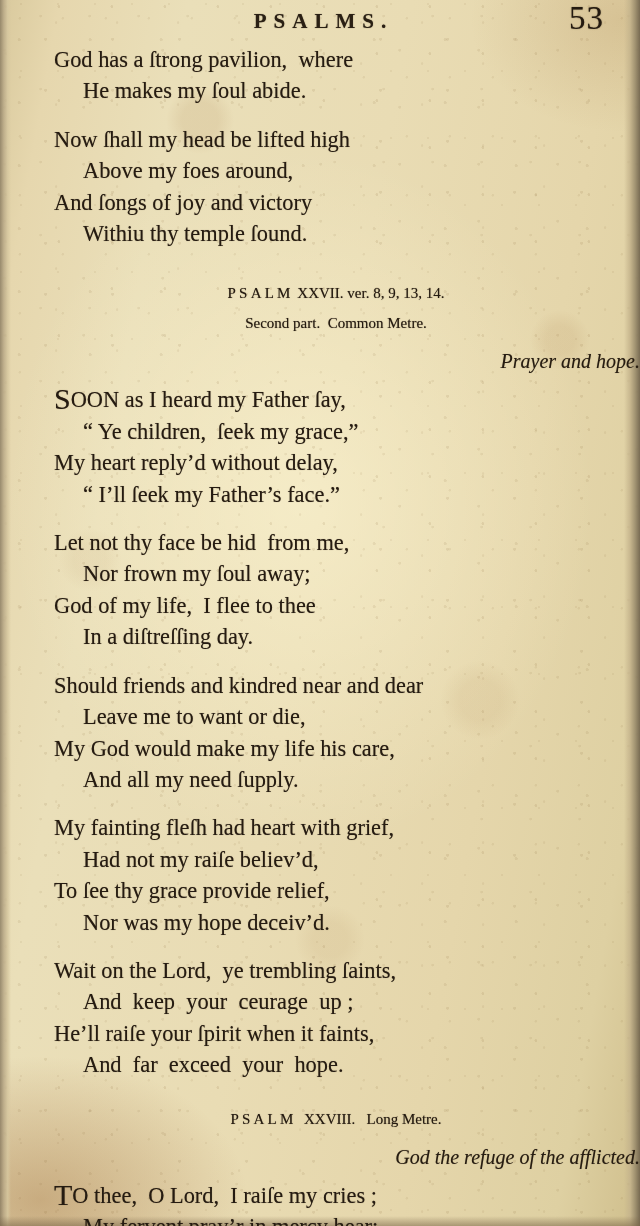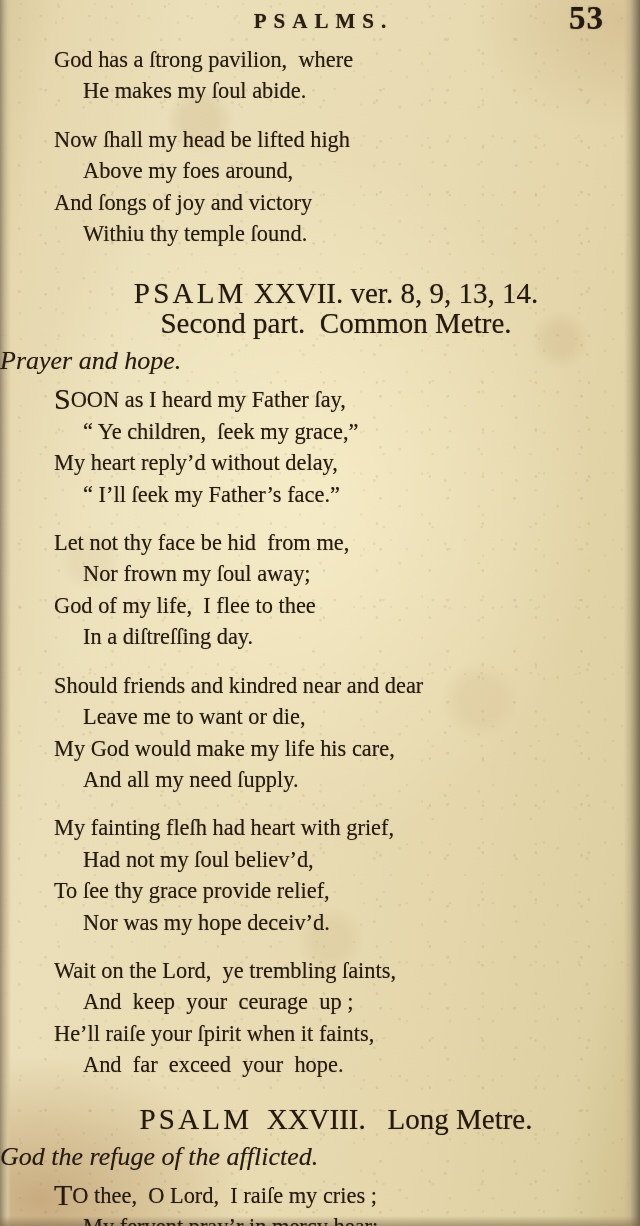--- a/index.html
+++ b/index.html
@@ -88,54 +88,54 @@
     letter-spacing: 7px;
     text-indent: 7px;
     font-weight: 600;
     color: #2a2014;
     text-shadow: 0 0 1.1px rgba(40,28,14,.55);
   }
   .head-folio {
     position: absolute;
     right: 36px; top: 0px;
     font-size: 33px;
-    font-weight: 700;
+    font-weight: 400;
     letter-spacing: 1px;
     color: #241a10;
     text-shadow: 0 0 1.2px rgba(40,28,14,.6);
   }
 
   .stanza { margin: 0 0 9px 0; }
 
   .ln {
     font-size: 22.4px;
     line-height: 31.4px;
     white-space: pre;
     color: #251b11;
     text-shadow: 0 0 .8px rgba(45,32,16,.5);
     margin-left: 40px;
   }
   .ln.a { padding-left: 14px; }   
   .ln.b { padding-left: 43px; }   
 
   .psalm-head {
     text-align: center;
-    font-size: 29px;
+    font-size: 15px;
     line-height: 30px;
     white-space: pre;
     color: #241a10;
     text-shadow: 0 0 .9px rgba(40,28,14,.55);
     margin-left: 32px;
   }
   .psalm-head .sp { letter-spacing: 3.2px; }
 
   .argument {
-    text-align: left;
+    text-align: right;
     font-style: italic;
-    font-size: 26px;
+    font-size: 20px;
     line-height: 30px;
     color: #261c11;
     text-shadow: 0 0 .8px rgba(45,32,16,.45);
   }
 
   .initial {
     font-size: 30px;
     line-height: 0;
     vertical-align: baseline;
     position: relative;
@@ -214,21 +214,21 @@
       <div class="ln a">Should friends and kindred near and dear</div>
       <div class="ln b">Leave me to want or die,</div>
       <div class="ln a">My God would make my life his care,</div>
       <div class="ln b">And all my need ſupply.</div>
     </div>
 
     <div class="spacer-s"></div>
 
     <div class="stanza">
       <div class="ln a">My fainting fleſh had heart with grief,</div>
-      <div class="ln b">Had not my ſoul believ’d,</div>
+      <div class="ln b">Had not my raiſe believ’d,</div>
       <div class="ln a">To ſee thy grace provide relief,</div>
       <div class="ln b">Nor was my hope deceiv’d.</div>
     </div>
 
     <div class="spacer-s"></div>
 
     <div class="stanza">
       <div class="ln a">Wait on the Lord,  ye trembling ſaints,</div>
       <div class="ln b">And  keep  your  ceurage  up ;</div>
       <div class="ln a">He’ll raiſe your ſpirit when it faints,</div>

